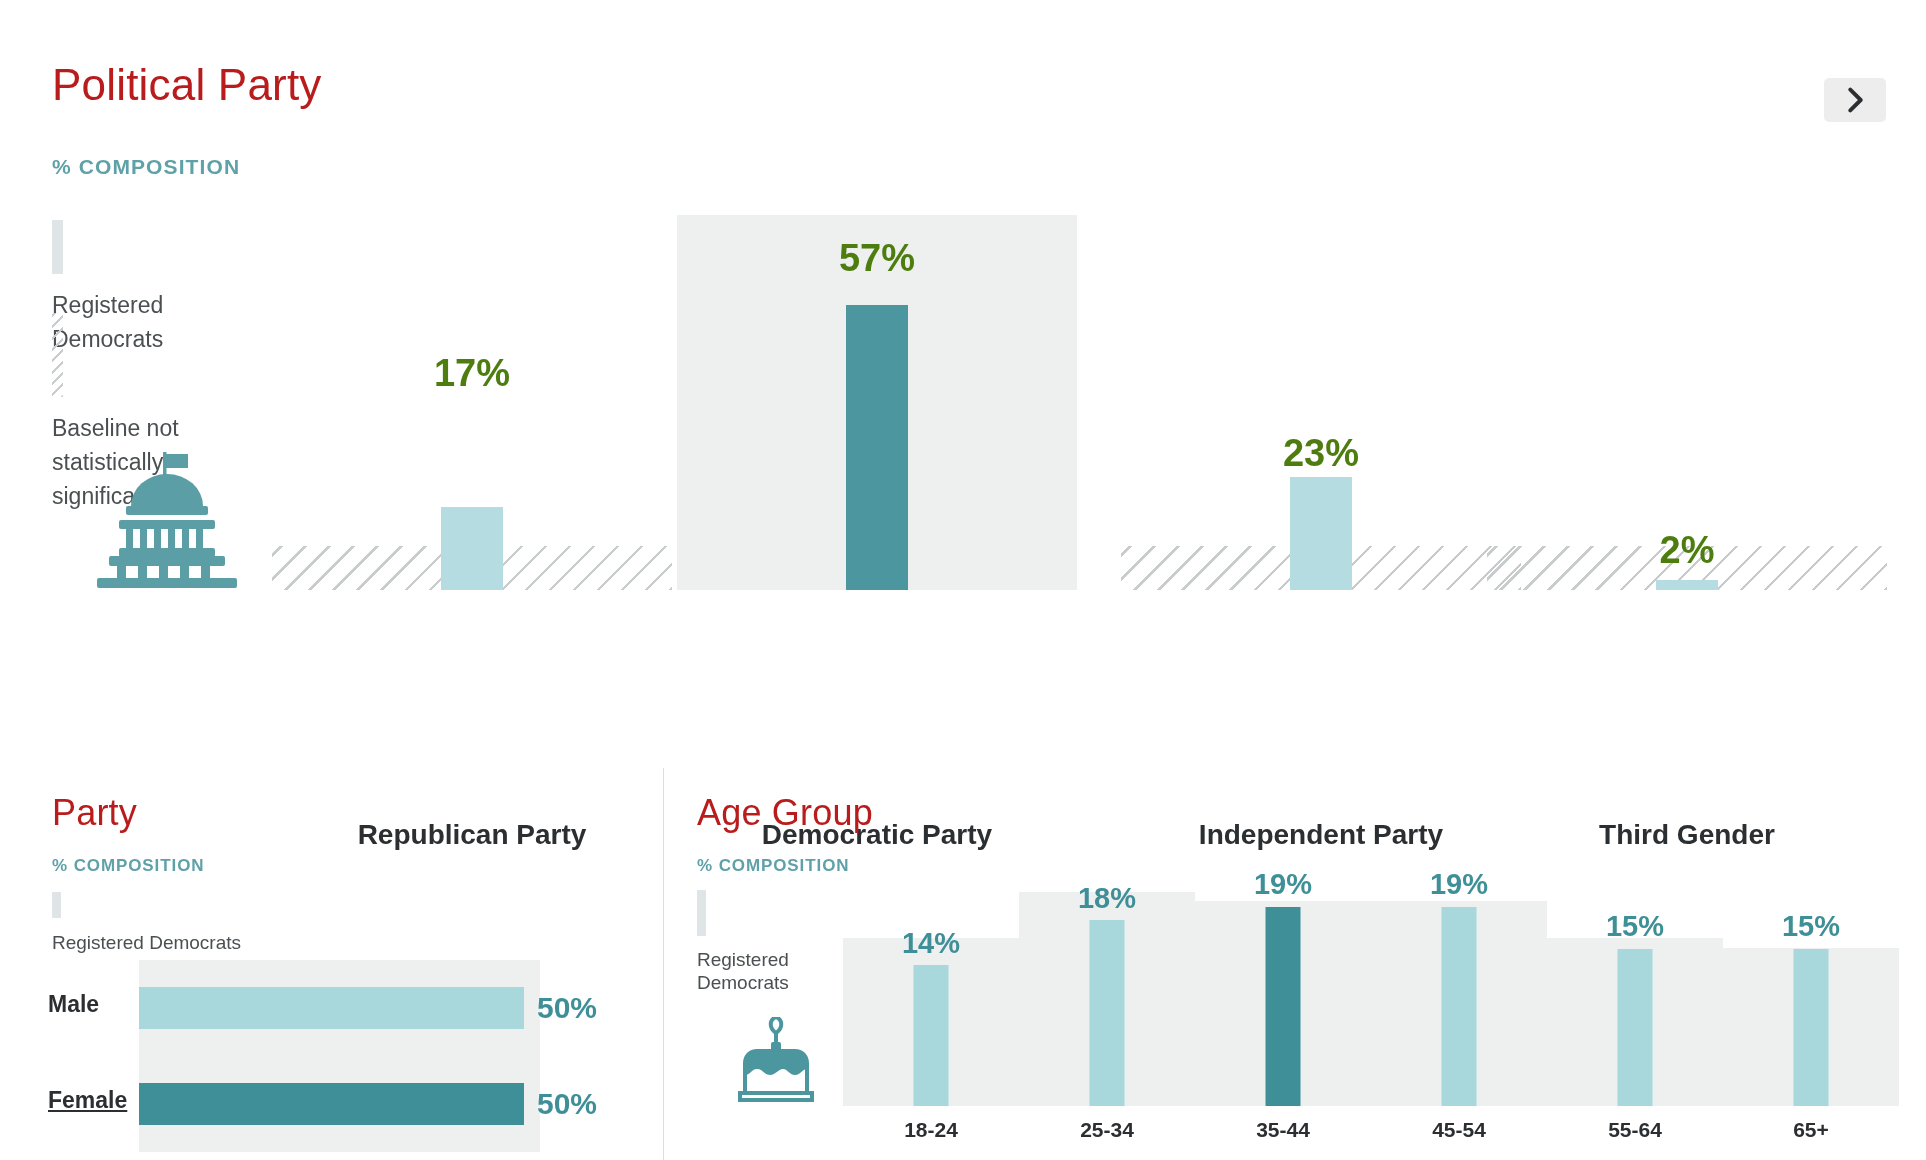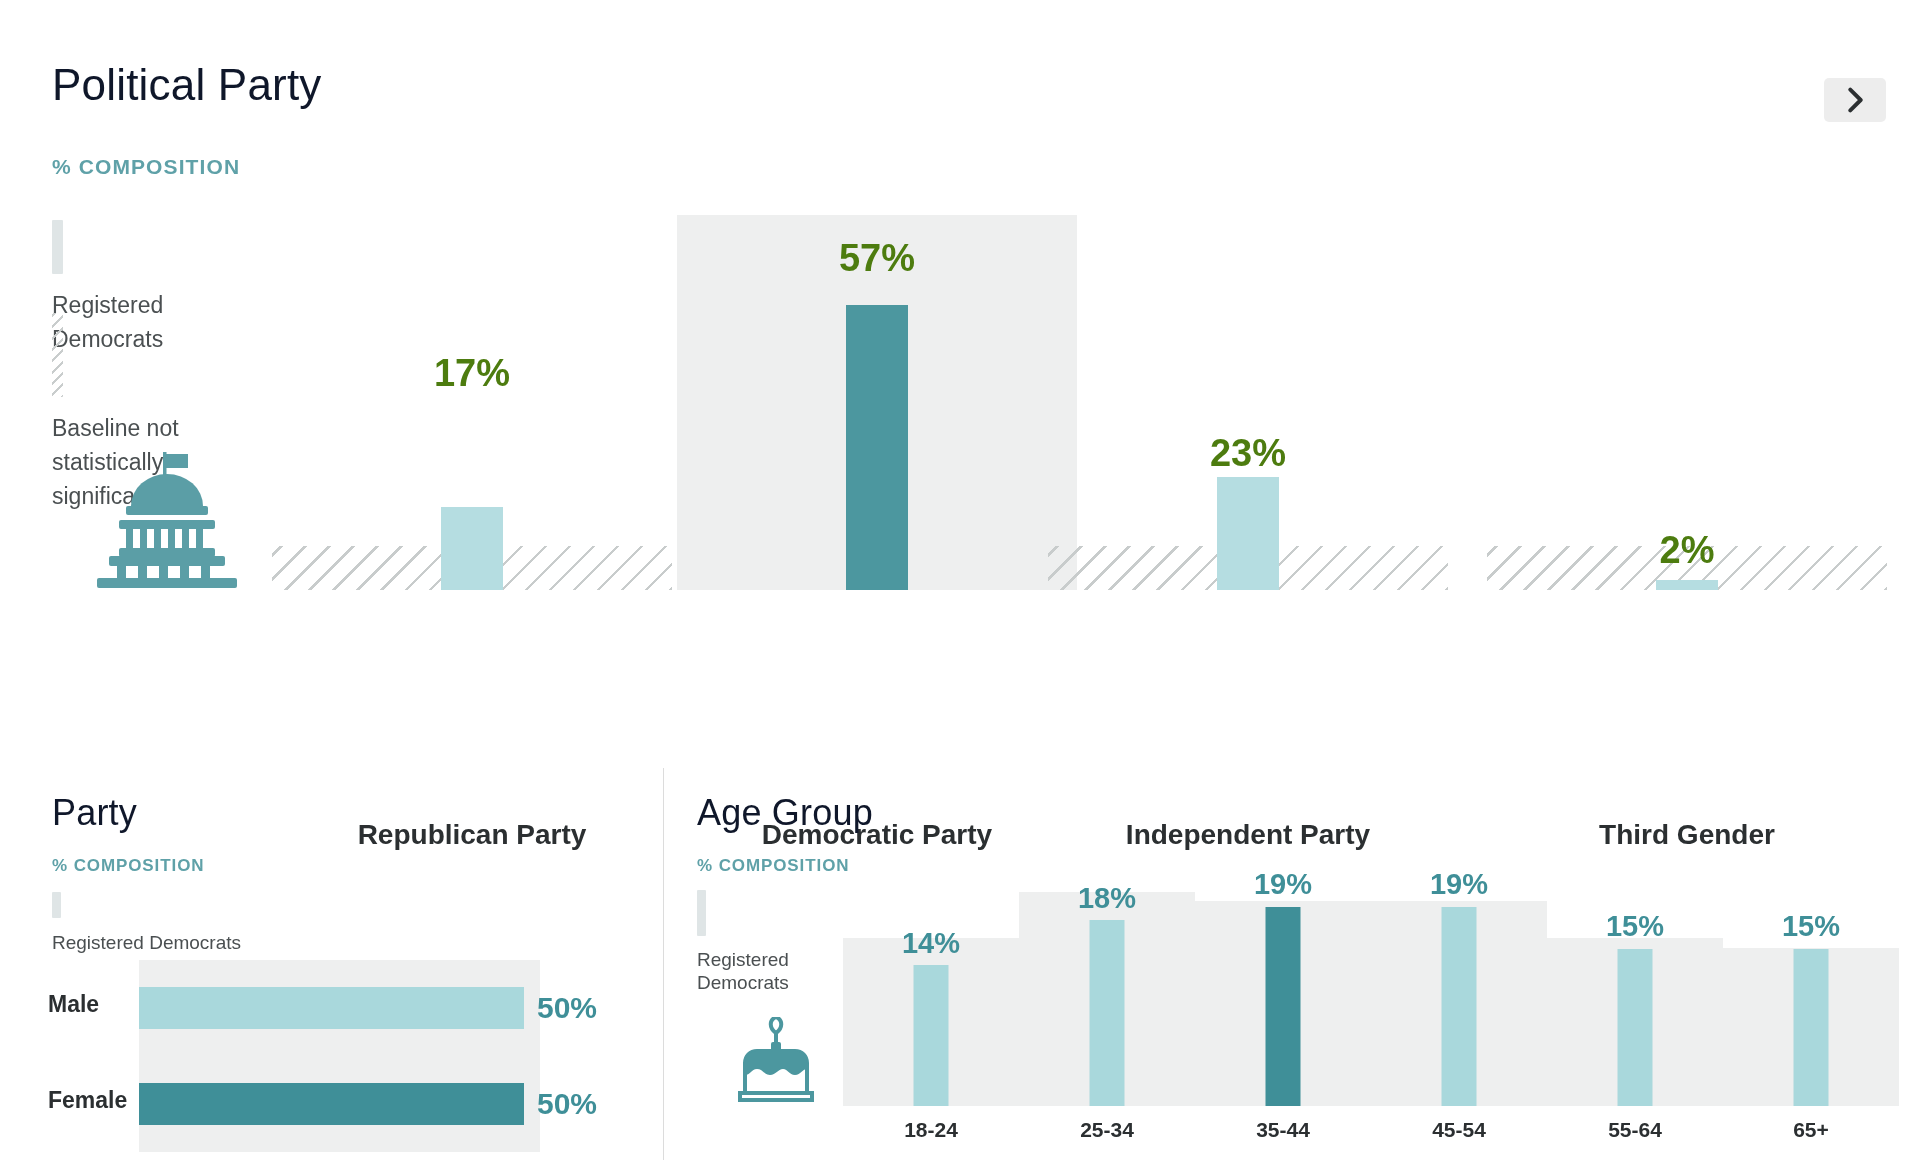--- a/index.html
+++ b/index.html
@@ -15,21 +15,21 @@
   .page { position: relative; width: 1926px; height: 1160px; }
 
   
   .party-panel { position: absolute; left: 0; top: 0; width: 1926px; height: 740px; }
 
   .panel-title {
     position: absolute;
     font-size: 44px;
     font-weight: 400;
     letter-spacing: .2px;
-    color: #0f172a;
+    color: #b91c1c;
   }
   .panel-subtitle {
     position: absolute;
     font-size: 21px;
     font-weight: 700;
     letter-spacing: 1.1px;
     color: #5fa1a8;
   }
 
   #party-title { left: 52px; top: 60px; }
@@ -228,21 +228,21 @@
         <div class="party-cat">Republican Party</div>
       </div>
 
       <div class="party-col" style="left:405px; width:400px;">
         <div class="col-bg-solid"></div>
         <div class="party-value" style="bottom:310px">57%</div>
         <div class="party-bar hl" style="height:285px"></div>
         <div class="party-cat">Democratic Party</div>
       </div>
 
-      <div class="party-col" style="left:776px; width:400px;">
+      <div class="party-col" style="left:849px; width:400px;">
         <div class="col-bg-hatch"></div>
         <div class="party-value" style="bottom:115px">23%</div>
         <div class="party-bar" style="height:113px"></div>
         <div class="party-cat">Independent Party</div>
       </div>
 
       <div class="party-col" style="left:1215px; width:400px;">
         <div class="col-bg-hatch"></div>
         <div class="party-value" style="bottom:18px">2%</div>
         <div class="party-bar" style="height:10px"></div>
@@ -268,21 +268,21 @@
 
       <div class="gbar-row" style="top:192px; height:96px;">
         <div class="gbar-track" style="top:0; width:401px; height:96px;"></div>
         <div class="gbar-label" style="top:31px;">Male</div>
         <div class="gbar-fill" style="top:27px; width:385px;"></div>
         <div class="gbar-value" style="left:537px; top:31px;">50%</div>
       </div>
 
       <div class="gbar-row" style="top:288px; height:96px;">
         <div class="gbar-track" style="top:0; width:401px; height:96px;"></div>
-        <div class="gbar-label" style="top:31px;">Female</div>
+        <div class="gbar-label" style="top:31px;text-decoration:underline;">Female</div>
         <div class="gbar-fill hl" style="top:27px; width:385px;"></div>
         <div class="gbar-value" style="left:537px; top:31px;">50%</div>
       </div>
     </div>
 
   </section>
 
   <section class="age-panel">
     <div class="panel-title" id="age-title">Age Group</div>
     <div class="panel-subtitle" id="age-subtitle">% COMPOSITION</div>

